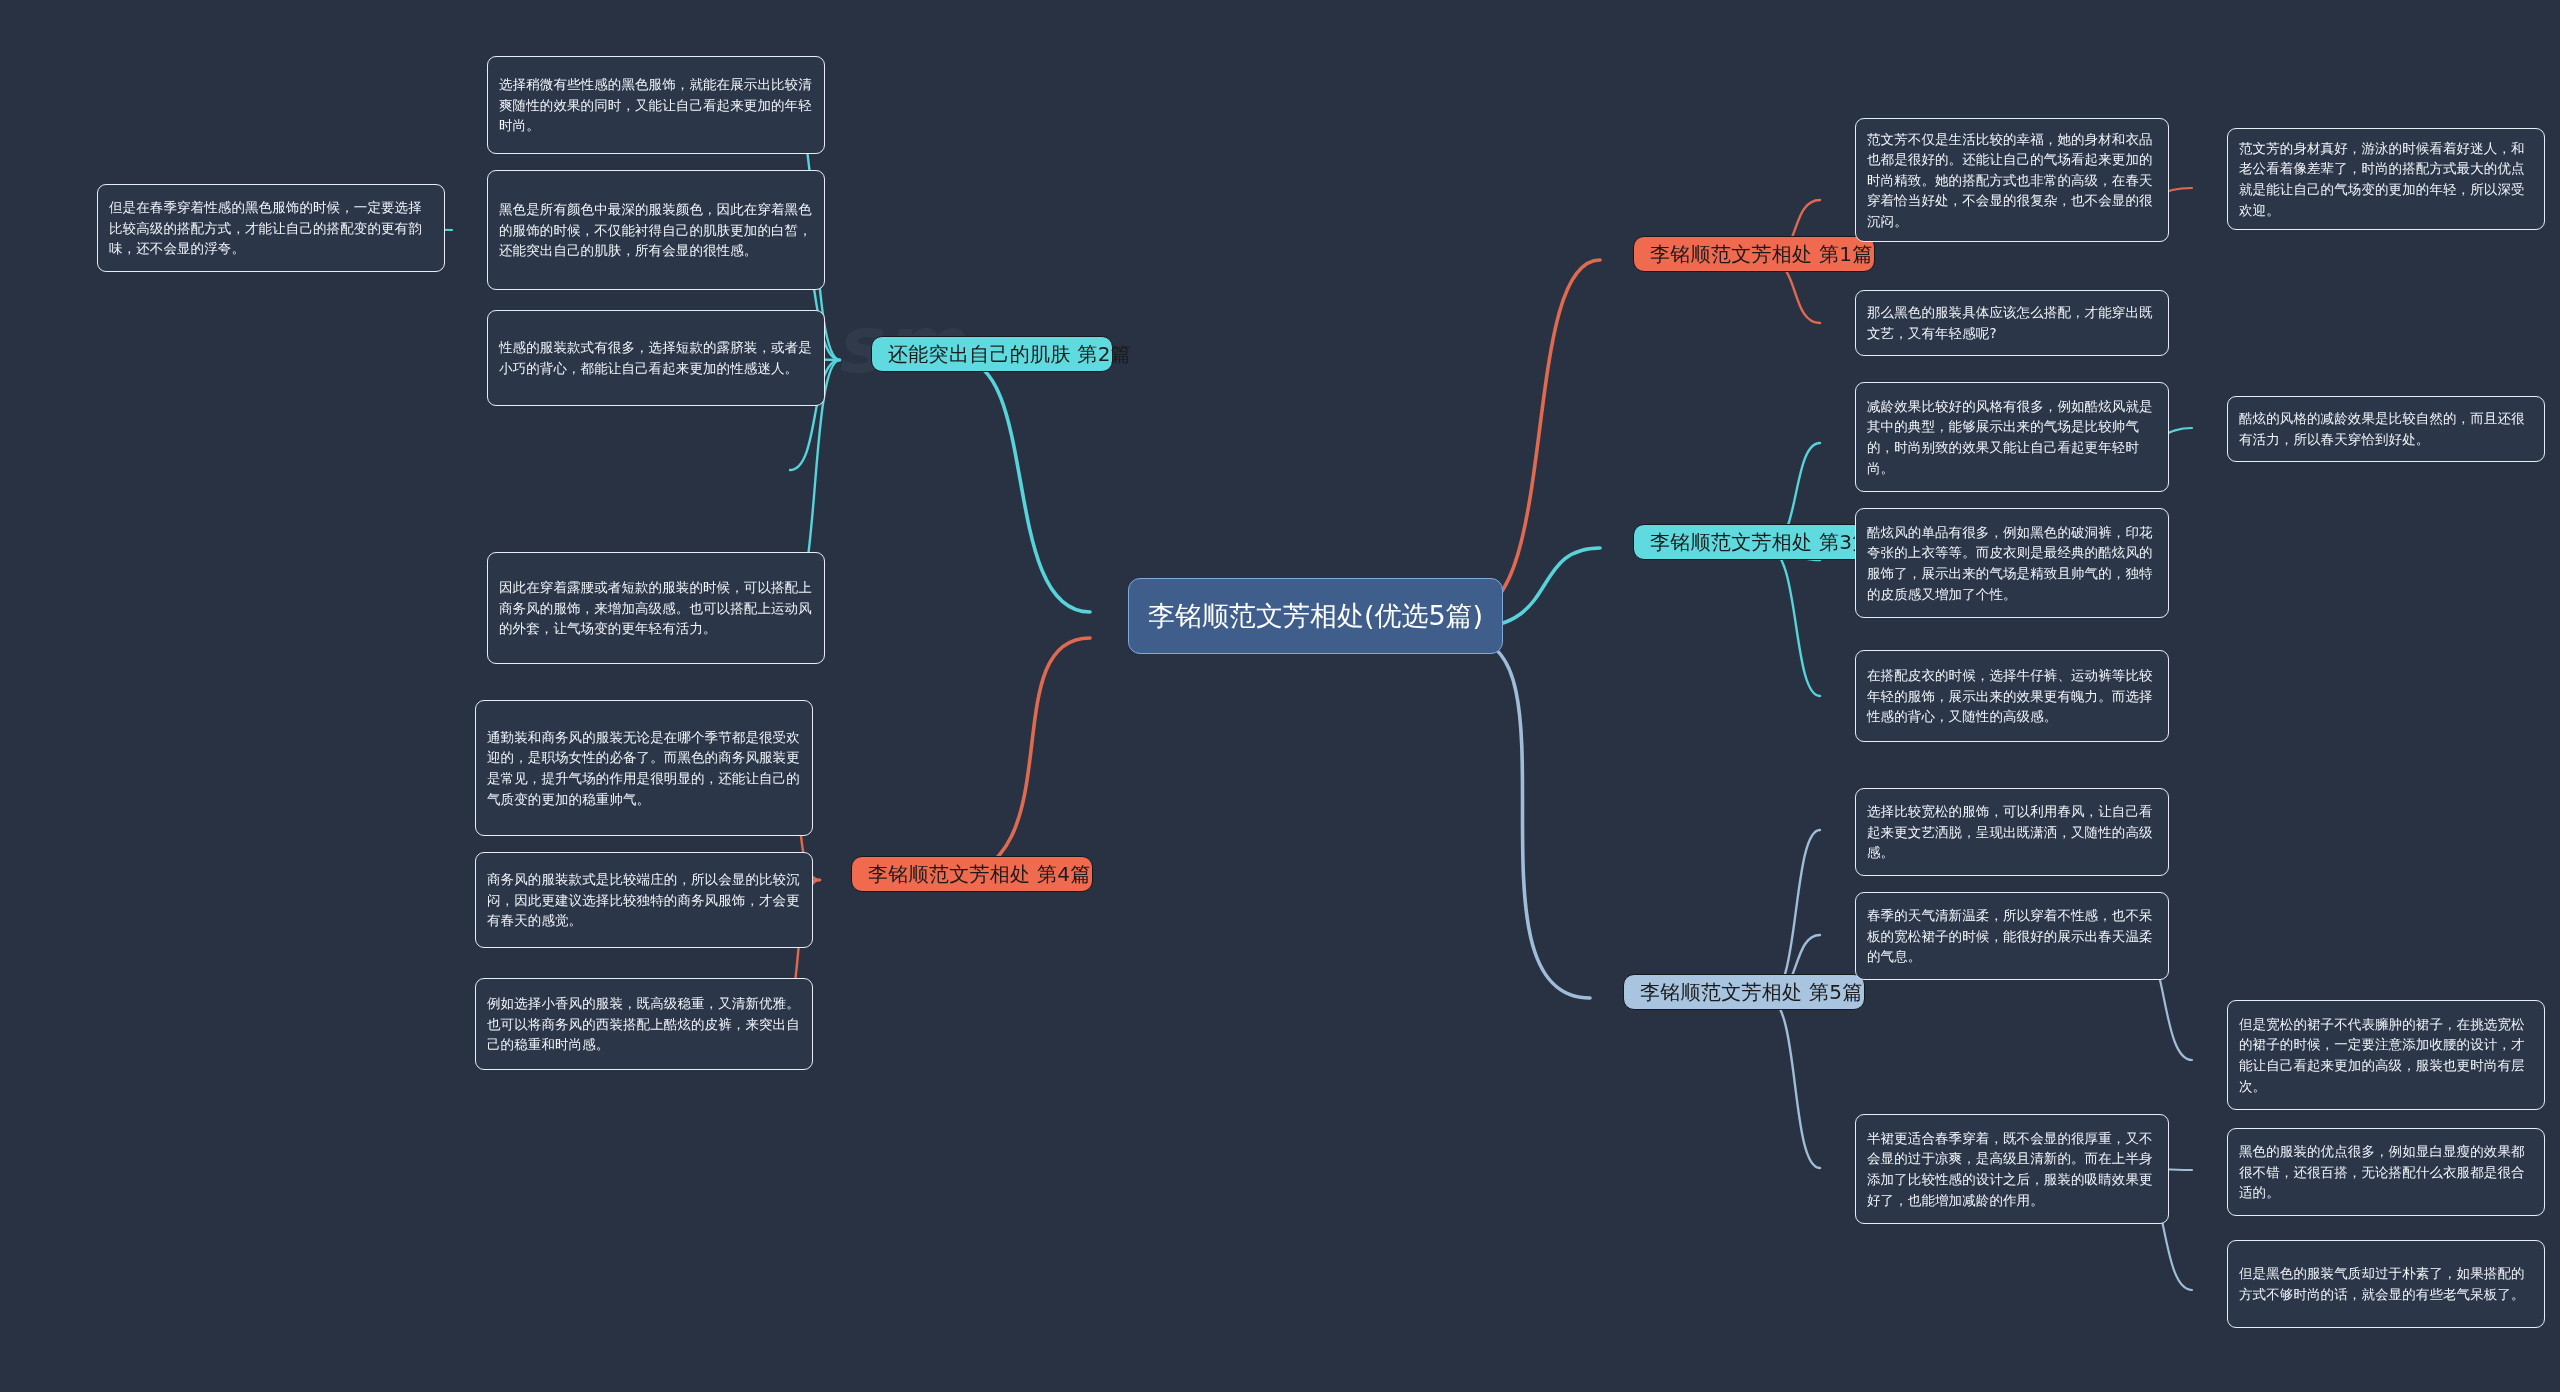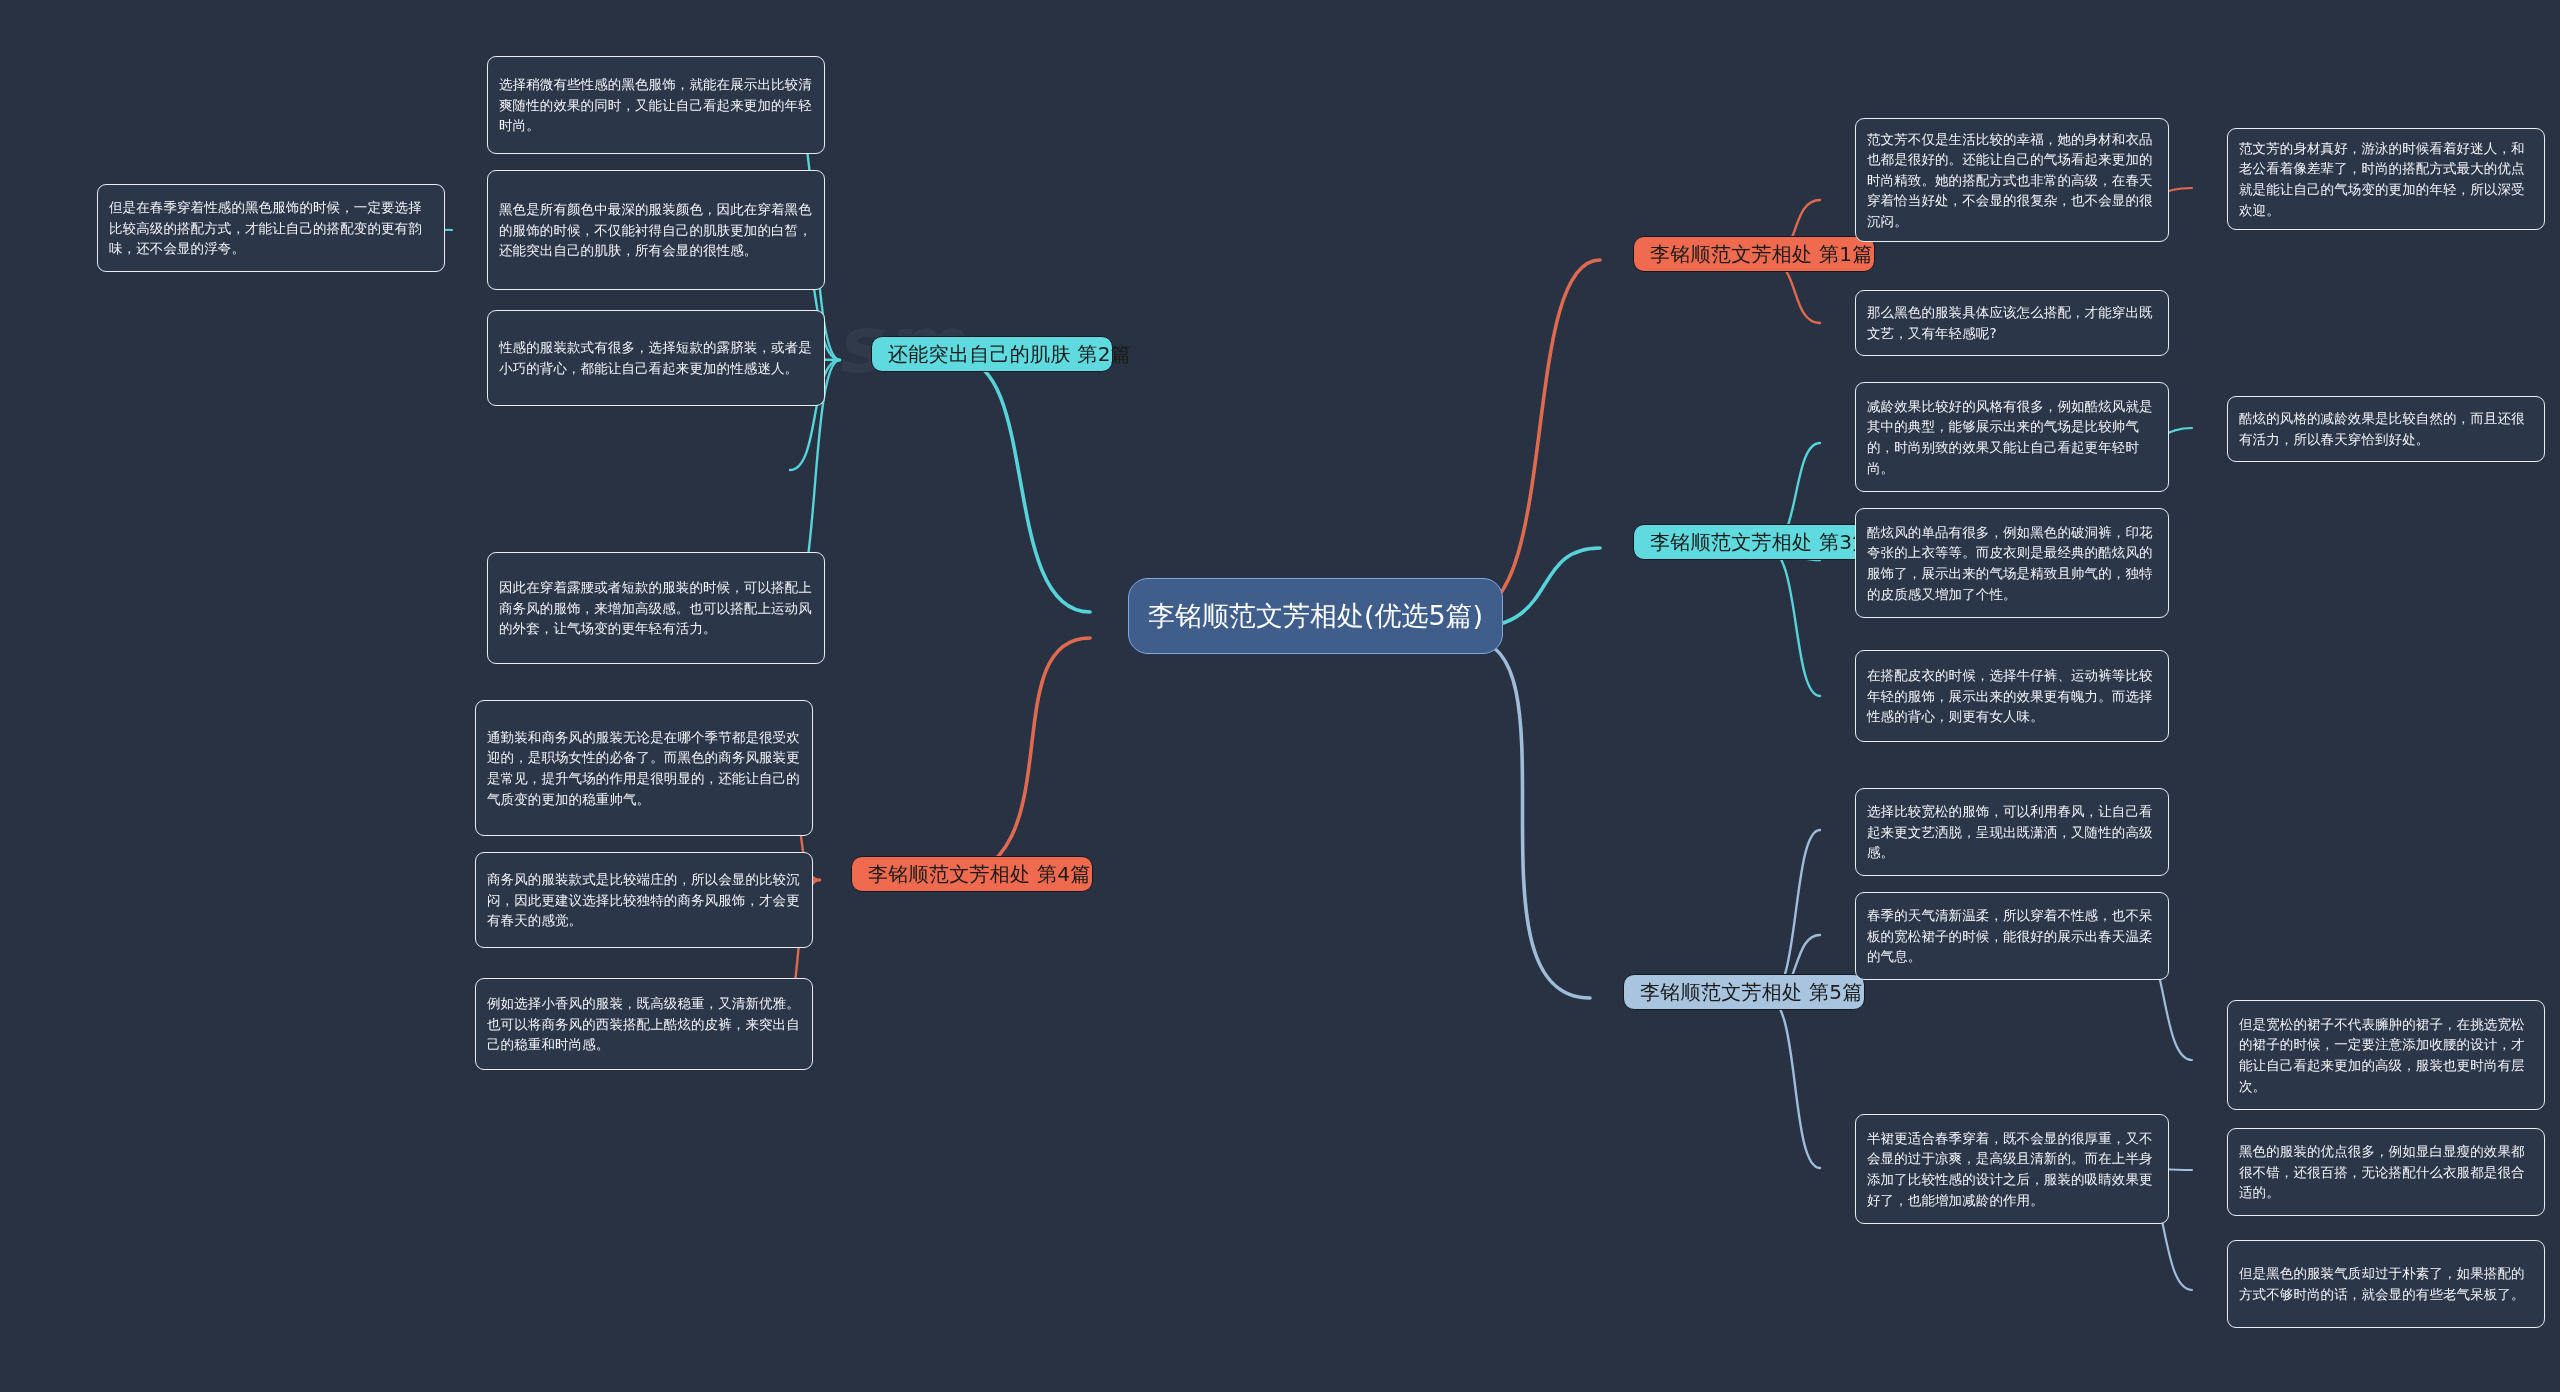--- a/index.html
+++ b/index.html
@@ -32,21 +32,21 @@
     display: flex;
     align-items: center;
     border-radius: 10px;
     z-index: 3;
     margin-left: 35px;
   }
   
   .node.root {
     background: #3f5e8c;
     border: 1.5px solid #7faadd;
-    border-radius: 20px;
+    border-radius: 12px;
     color: #ffffff;
     font-size: 27px;
     line-height: 1.28;
     justify-content: center;
     text-align: center;
     padding: 8px 0;
   }
   
   .node.branch {
     border-radius: 11px;
@@ -222,21 +222,21 @@
 
   <div class="node leaf" style="left:1820px; top:382px; width:314px; height:110px;">
     <span class="leaf-text">减龄效果比较好的风格有很多，例如酷炫风就是其中的典型，能够展示出来的气场是比较帅气的，时尚别致的效果又能让自己看起更年轻时尚。</span>
   </div>
 
   <div class="node leaf" style="left:1820px; top:508px; width:314px; height:110px;">
     <span class="leaf-text">酷炫风的单品有很多，例如黑色的破洞裤，印花夸张的上衣等等。而皮衣则是最经典的酷炫风的服饰了，展示出来的气场是精致且帅气的，独特的皮质感又增加了个性。</span>
   </div>
 
   <div class="node leaf" style="left:1820px; top:650px; width:314px; height:92px;">
-    <span class="leaf-text">在搭配皮衣的时候，选择牛仔裤、运动裤等比较年轻的服饰，展示出来的效果更有魄力。而选择性感的背心，则更有女人味。</span>
+    <span class="leaf-text">在搭配皮衣的时候，选择牛仔裤、运动裤等比较年轻的服饰，展示出来的效果更有魄力。而选择性感的背心，又随性的高级感。</span>
   </div>
 
   <div class="node leaf" style="left:2192px; top:396px; width:318px; height:66px;">
     <span class="leaf-text">酷炫的风格的减龄效果是比较自然的，而且还很有活力，所以春天穿恰到好处。</span>
   </div>
 
   <div class="node leaf" style="left:1820px; top:788px; width:314px; height:88px;">
     <span class="leaf-text">选择比较宽松的服饰，可以利用春风，让自己看起来更文艺洒脱，呈现出既潇洒，又随性的高级感。</span>
   </div>
 

